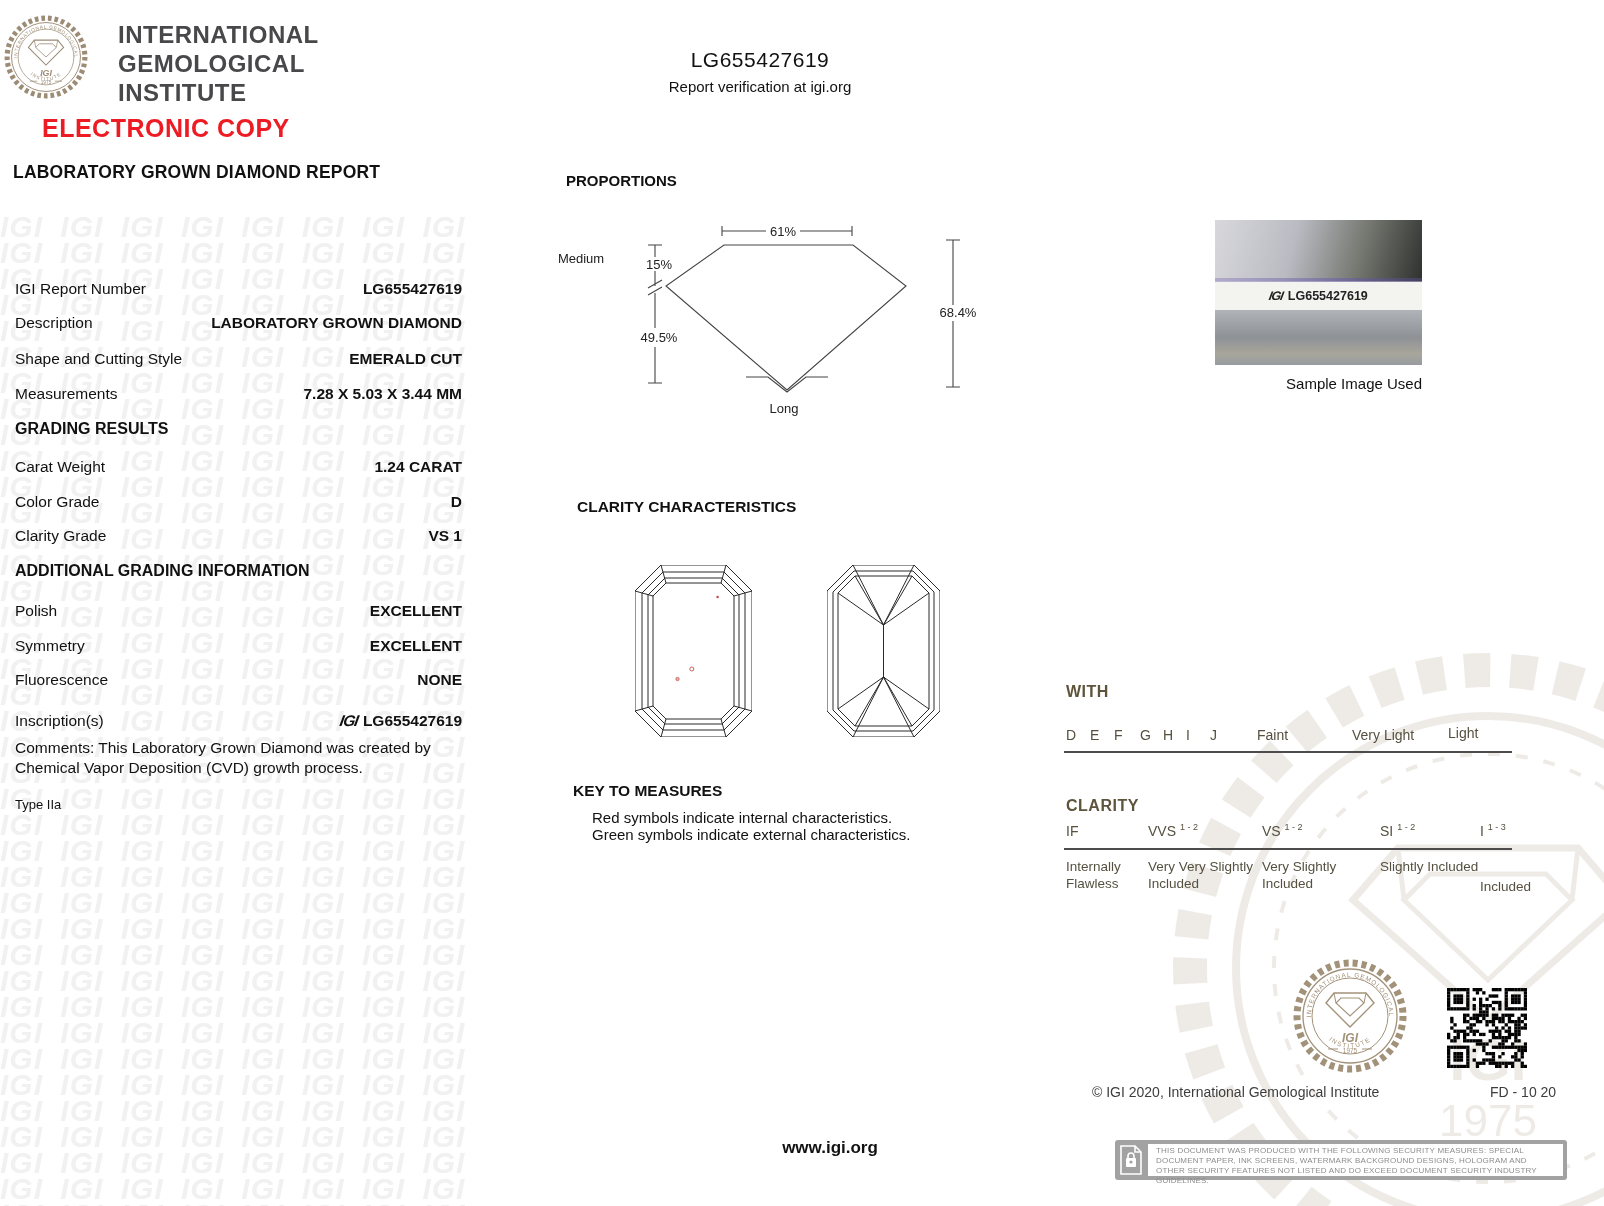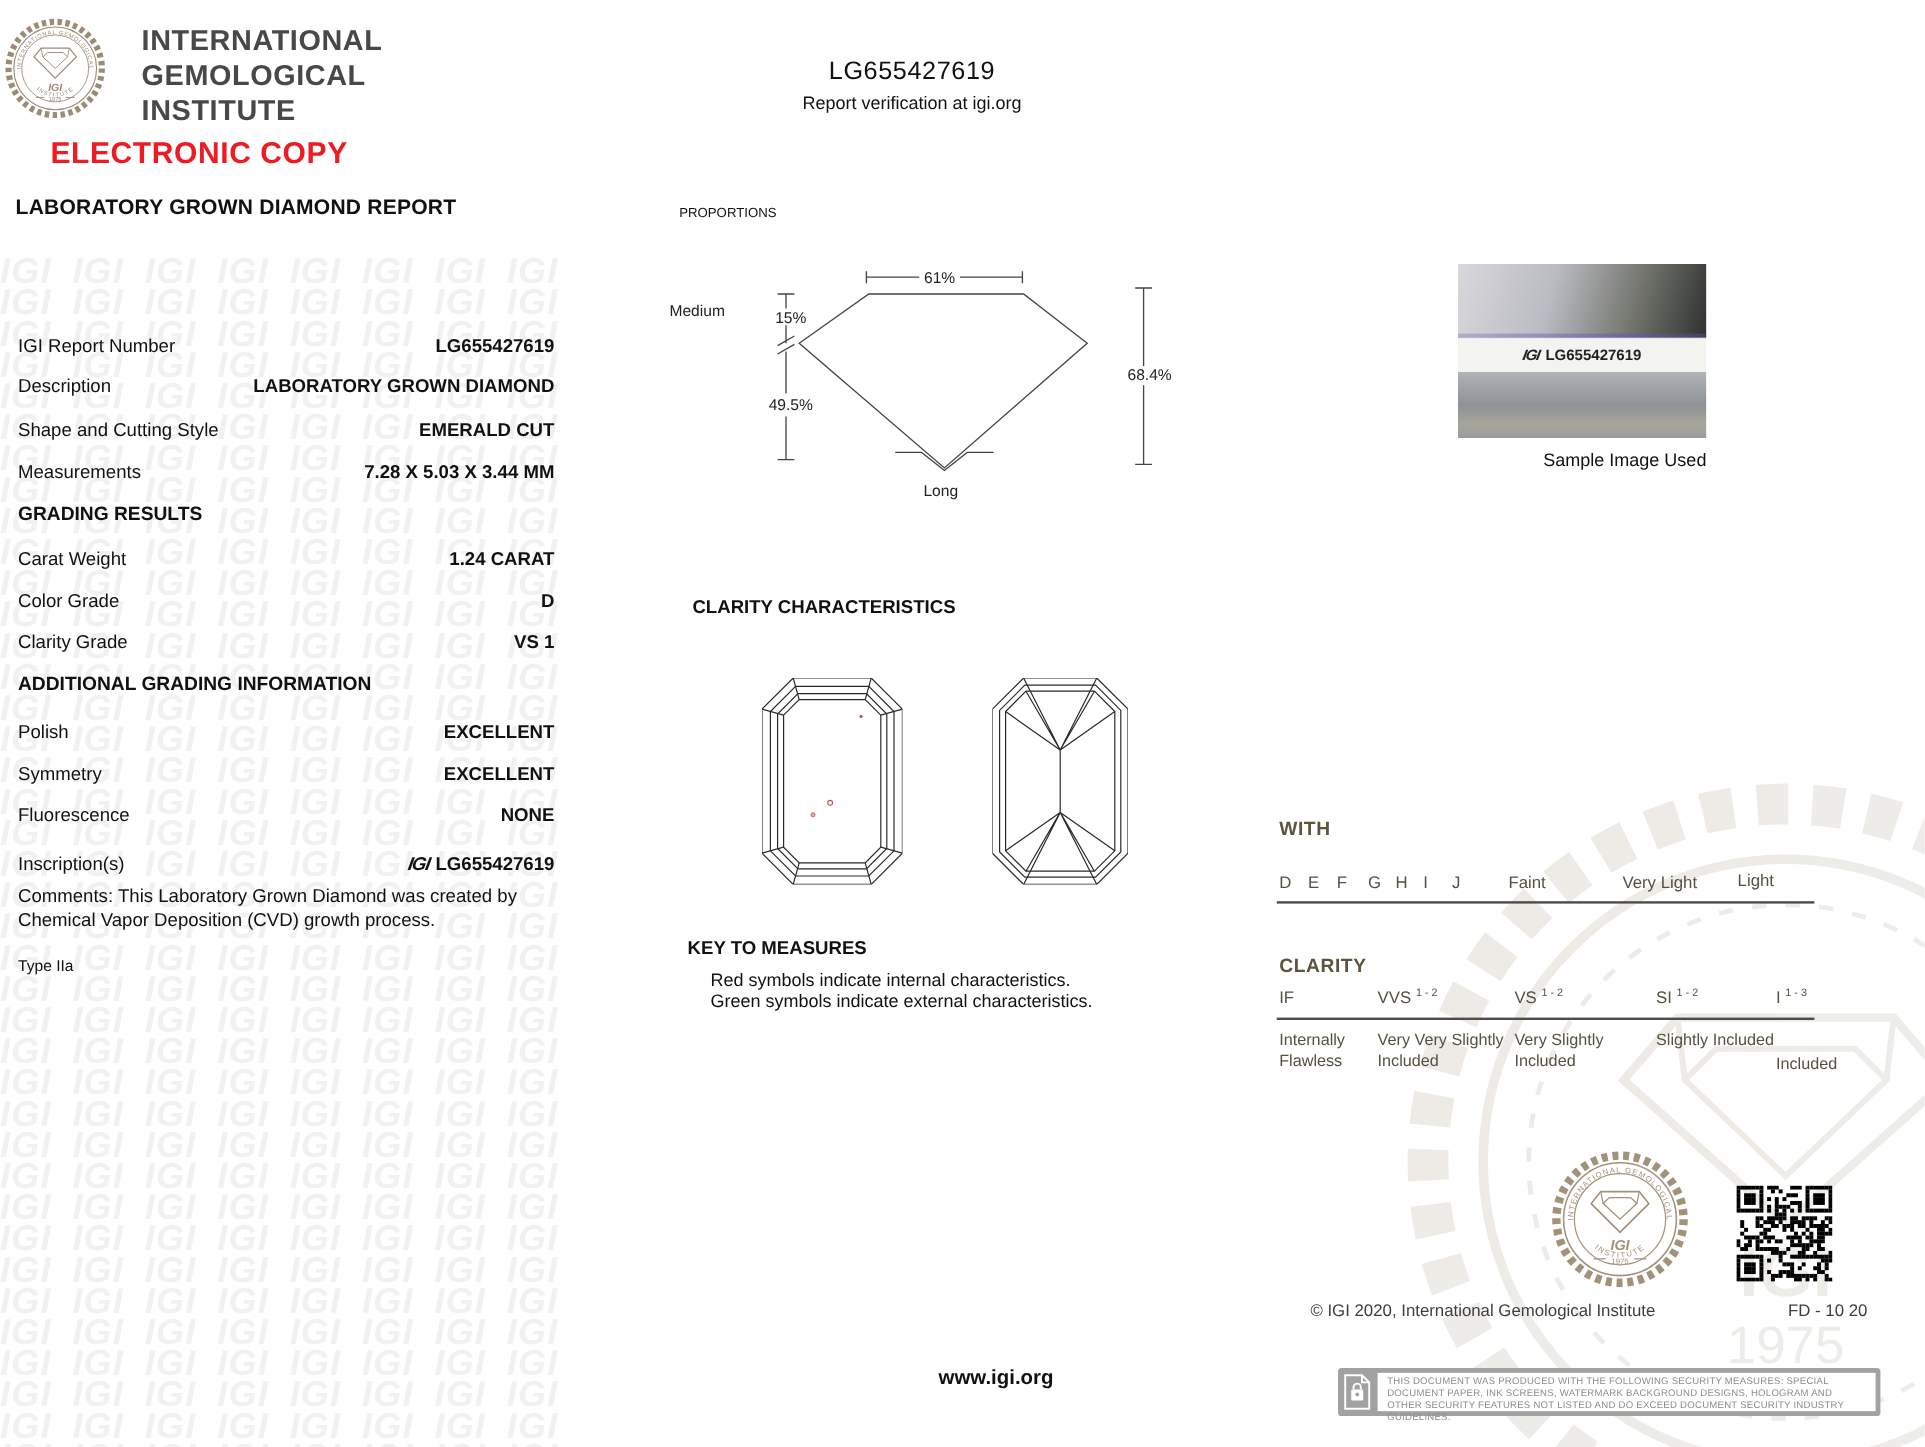--- a/index.html
+++ b/index.html
@@ -29,21 +29,21 @@
   .row { position:absolute; left:15px; width:447px; display:flex; justify-content:space-between;
     font-size:15.5px; z-index:2; }
   .row .val { font-weight:bold; text-align:right; }
   .sec-head { position:absolute; left:15px; font-size:16px; font-weight:bold; z-index:2; }
   .comments { position:absolute; left:15px; top:738px; width:447px; font-size:15.5px; line-height:19.5px; z-index:2; }
   .typeline { position:absolute; left:15px; top:797px; font-size:13px; z-index:2; }
   .igi-mark { display:inline-block; font-style:italic; font-weight:bold; transform:skewX(-10deg);
     letter-spacing:-1px; margin-right:5px; }
 
   
-  .prop-head { position:absolute; left:566px; top:172px; font-size:11px; font-weight:normal; }
+  .prop-head { position:absolute; left:566px; top:172px; font-size:15px; font-weight:bold; }
   .prop-svg { position:absolute; left:530px; top:195px; }
   .cc-head { position:absolute; left:577px; top:498px; font-size:15.5px; font-weight:bold; }
   .cc-svg1 { position:absolute; left:635px; top:565px; }
   .cc-svg2 { position:absolute; left:827px; top:565px; }
   .ks-head { position:absolute; left:573px; top:782px; font-size:15.5px; font-weight:bold; }
   .ks-body { position:absolute; left:592px; top:810px; font-size:15px; line-height:16.5px; }
 
   
   .photo { position:absolute; left:1215px; top:220px; width:207px; height:145px; overflow:hidden; }
   .photo .top { position:absolute; left:0; top:0; width:100%; height:42%;

